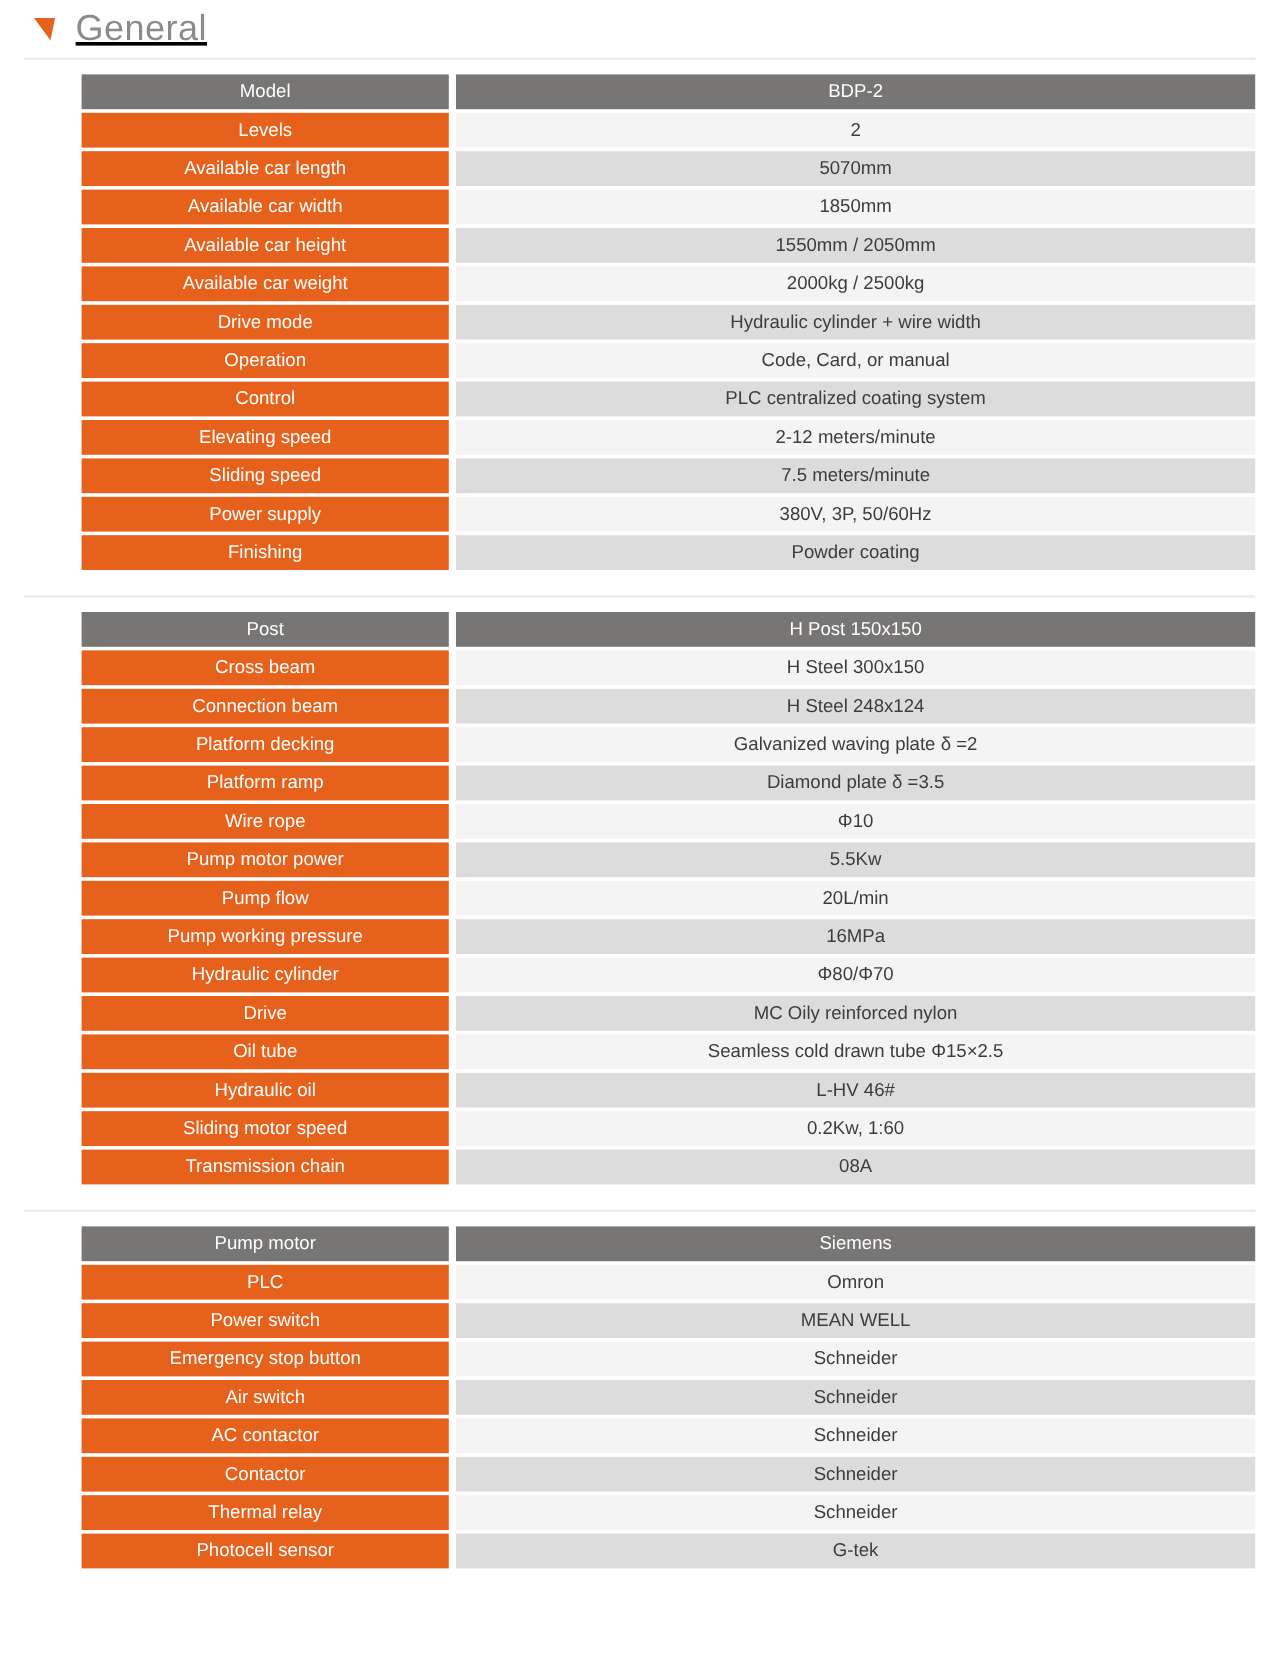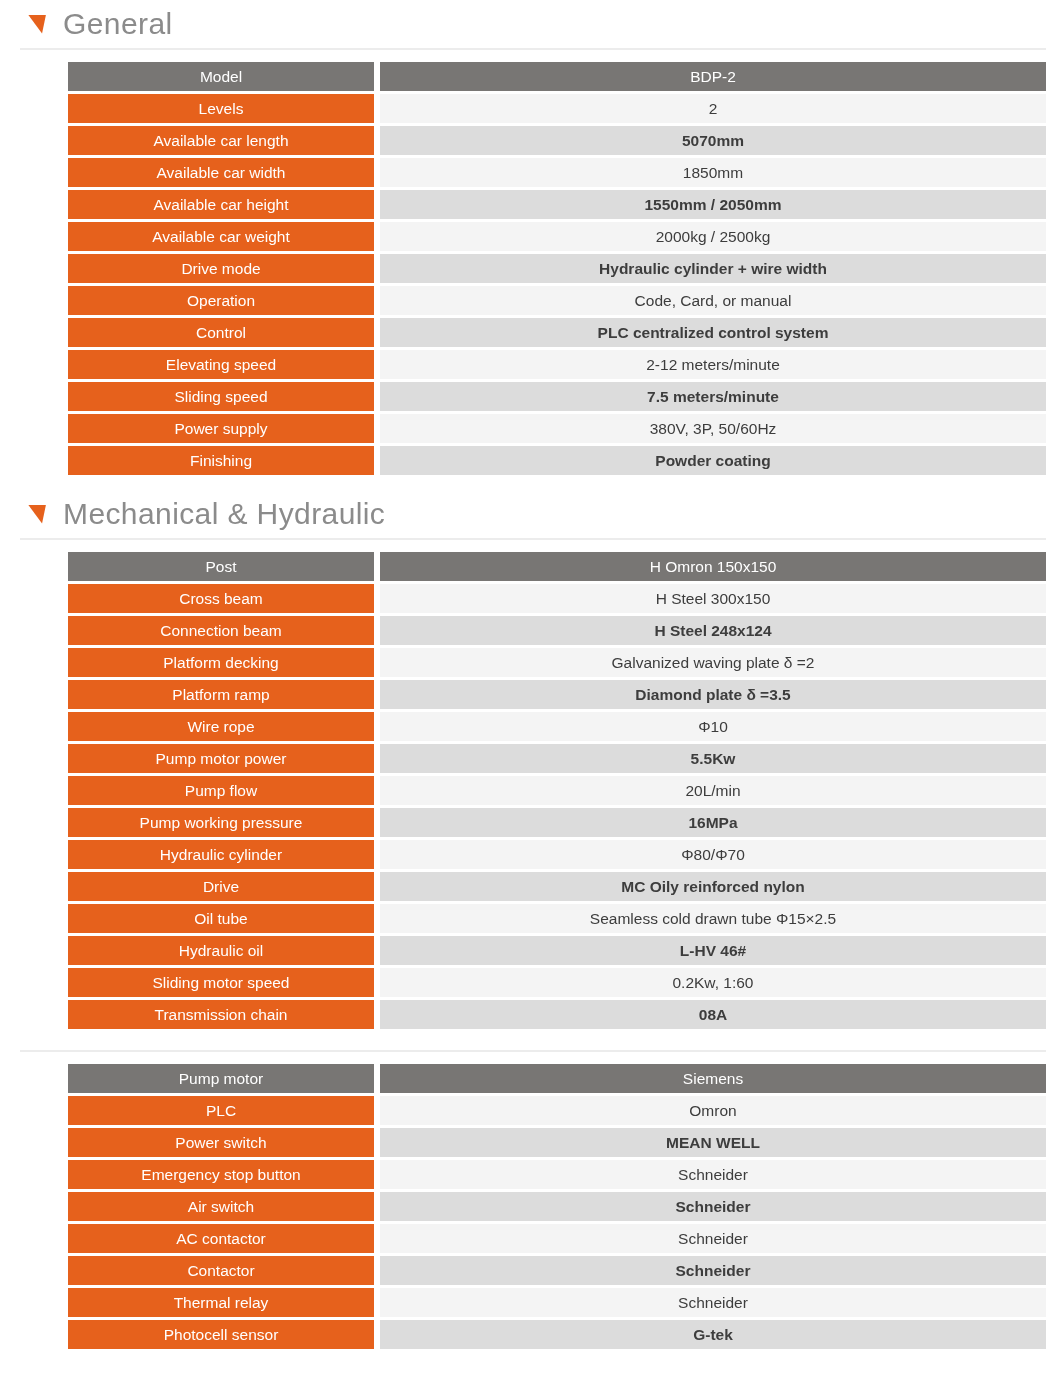--- a/index.html
+++ b/index.html
@@ -20,20 +20,21 @@
     --row-light: #f4f4f4;
     --row-dark: #dcdcdc;
   }
   .section + .section { margin-top: 21px; }
   .section-header {
     height: 36px;
     display: flex;
     align-items: center;
     gap: 17px;
     padding-left: 8px;
+    text-decoration: underline;
   }
   .tri {
     width: 18px;
     height: 19px;
     background: var(--orange);
     clip-path: polygon(0 0, 100% 0, 78% 100%);
     flex: 0 0 auto;
   }
   .section-title {
     font-size: 30px;
@@ -66,21 +67,21 @@
     white-space: nowrap;
   }
   .cell.label {
     background: var(--orange);
     color: #ffffff;
   }
   .cell.value {
     color: #3d3d3d;
   }
   .cell.value.light { background: var(--row-light); }
-  .cell.value.dark  { background: var(--row-dark); font-weight: bold; }
+  .cell.value.dark  { background: var(--row-dark); }
   .row.header .cell.label,
   .row.header .cell.value {
     background: var(--hdr-gray);
     color: #ffffff;
   }
 </style>
 </head>
 <body>
 
 <div class="page" style="--orange: #e6611c; --hdr-gray: #787674; --row-light: #f4f4f4; --row-dark: #dcdcdc;">
@@ -93,36 +94,32 @@
     <div class="rule"></div>
     <div class="spec-table">
         <div class="row header"><div class="cell label">Model</div><div class="cell value">BDP-2</div></div>
         <div class="row"><div class="cell label">Levels</div><div class="cell value light">2</div></div>
         <div class="row"><div class="cell label">Available car length</div><div class="cell value dark">5070mm</div></div>
         <div class="row"><div class="cell label">Available car width</div><div class="cell value light">1850mm</div></div>
         <div class="row"><div class="cell label">Available car height</div><div class="cell value dark">1550mm / 2050mm</div></div>
         <div class="row"><div class="cell label">Available car weight</div><div class="cell value light">2000kg / 2500kg</div></div>
         <div class="row"><div class="cell label">Drive mode</div><div class="cell value dark">Hydraulic cylinder + wire width</div></div>
         <div class="row"><div class="cell label">Operation</div><div class="cell value light">Code, Card, or manual</div></div>
-        <div class="row"><div class="cell label">Control</div><div class="cell value dark">PLC centralized control system</div></div>
+        <div class="row"><div class="cell label">Control</div><div class="cell value dark">PLC centralized coating system</div></div>
         <div class="row"><div class="cell label">Elevating speed</div><div class="cell value light">2-12 meters/minute</div></div>
         <div class="row"><div class="cell label">Sliding speed</div><div class="cell value dark">7.5 meters/minute</div></div>
         <div class="row"><div class="cell label">Power supply</div><div class="cell value light">380V, 3P, 50/60Hz</div></div>
         <div class="row"><div class="cell label">Finishing</div><div class="cell value dark">Powder coating</div></div>
       </div>
   </div>
 
   <div class="section">
-    <div class="section-header">
-      <span class="tri"></span>
-      <span class="section-title">Mechanical &amp; Hydraulic</span>
-    </div>
     <div class="rule"></div>
     <div class="spec-table">
-        <div class="row header"><div class="cell label">Post</div><div class="cell value">H Omron 150x150</div></div>
+        <div class="row header"><div class="cell label">Post</div><div class="cell value">H Post 150x150</div></div>
         <div class="row"><div class="cell label">Cross beam</div><div class="cell value light">H Steel 300x150</div></div>
         <div class="row"><div class="cell label">Connection beam</div><div class="cell value dark">H Steel 248x124</div></div>
         <div class="row"><div class="cell label">Platform decking</div><div class="cell value light">Galvanized waving plate δ =2</div></div>
         <div class="row"><div class="cell label">Platform ramp</div><div class="cell value dark">Diamond plate δ =3.5</div></div>
         <div class="row"><div class="cell label">Wire rope</div><div class="cell value light">Φ10</div></div>
         <div class="row"><div class="cell label">Pump motor power</div><div class="cell value dark">5.5Kw</div></div>
         <div class="row"><div class="cell label">Pump flow</div><div class="cell value light">20L/min</div></div>
         <div class="row"><div class="cell label">Pump working pressure</div><div class="cell value dark">16MPa</div></div>
         <div class="row"><div class="cell label">Hydraulic cylinder</div><div class="cell value light">Φ80/Φ70</div></div>
         <div class="row"><div class="cell label">Drive</div><div class="cell value dark">MC Oily reinforced nylon</div></div>

